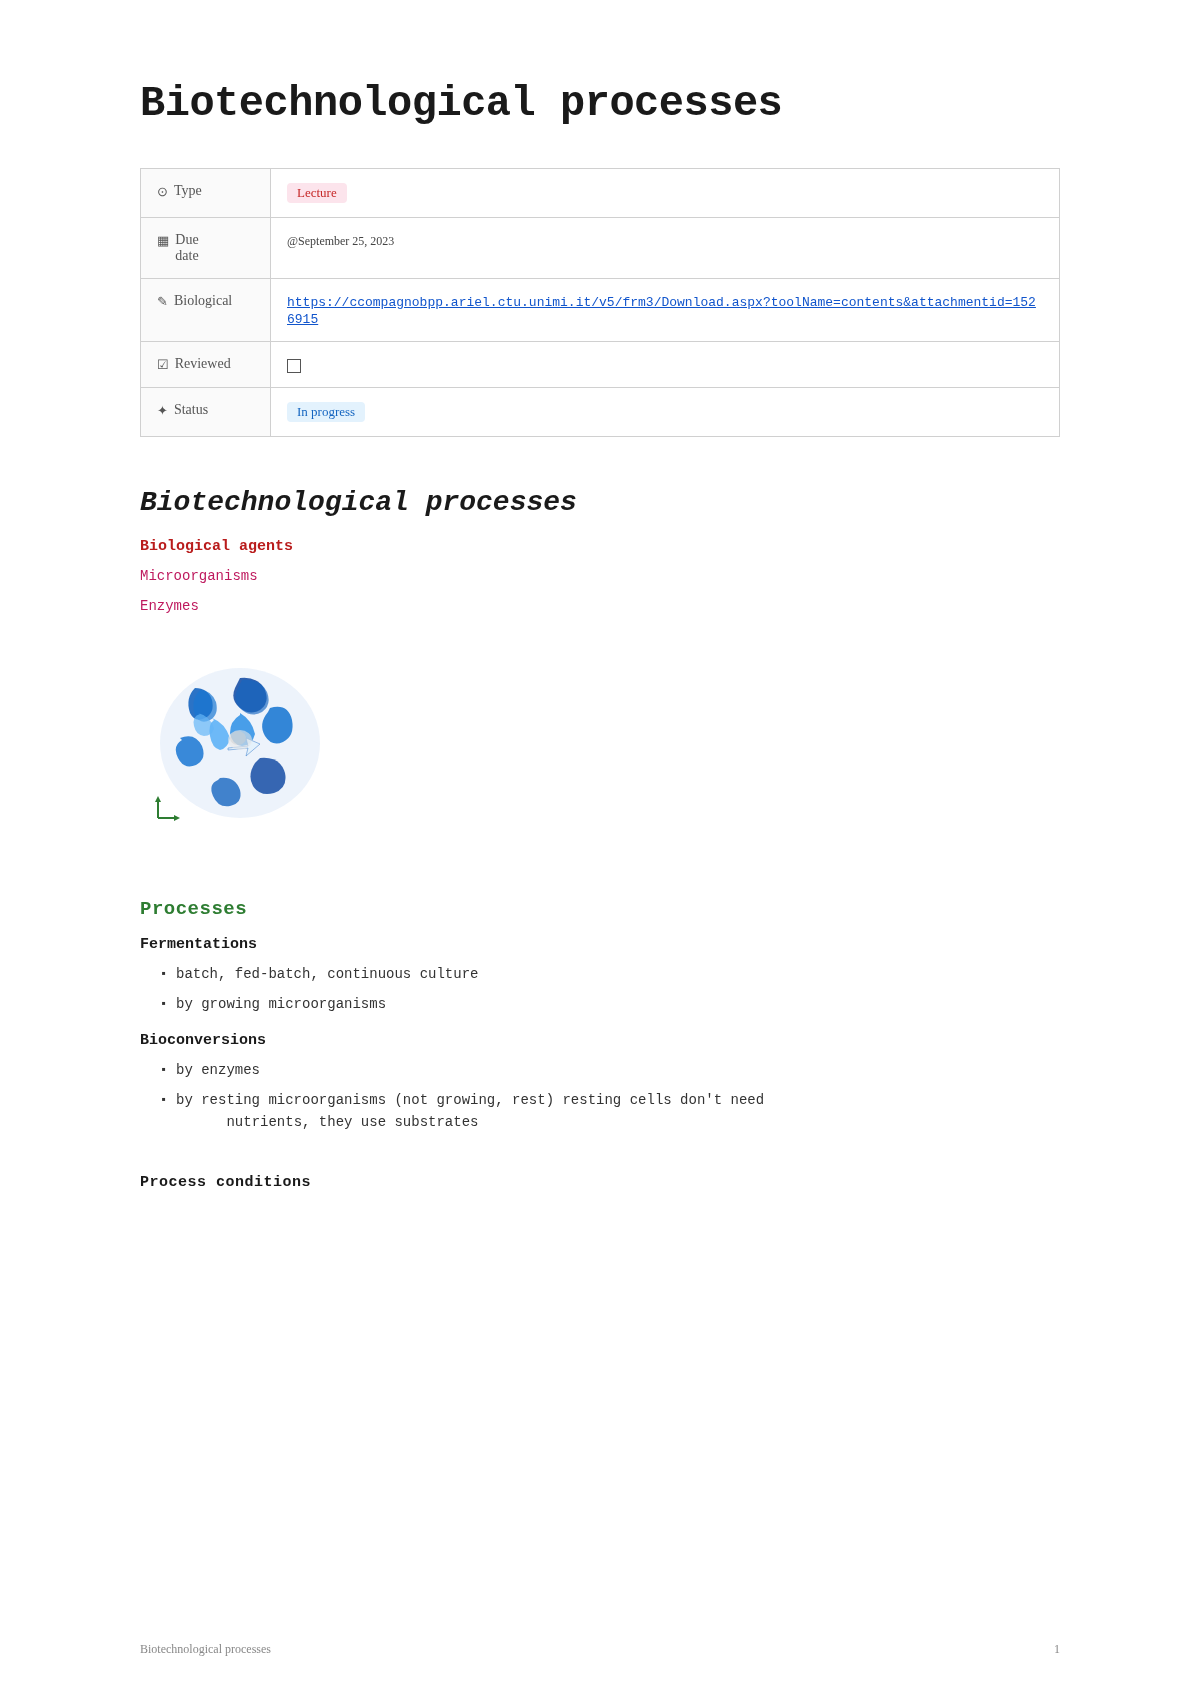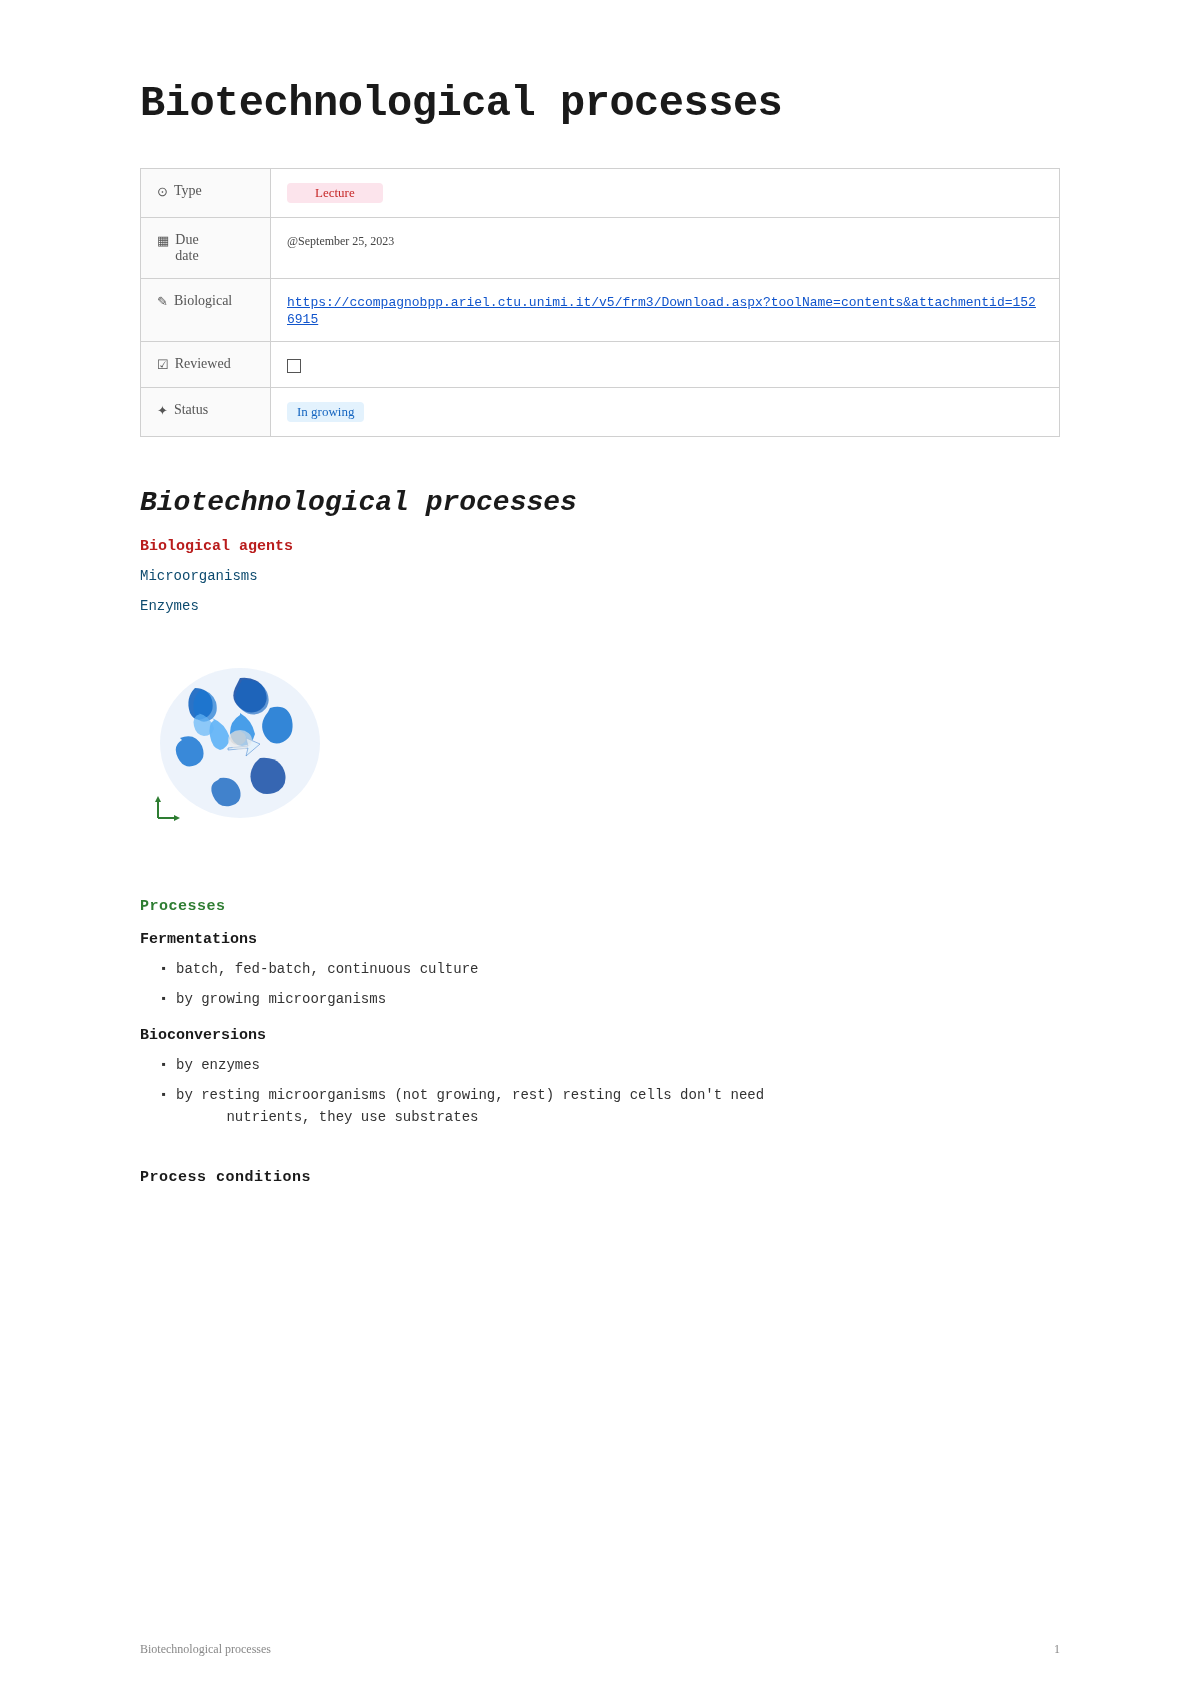--- a/index.html
+++ b/index.html
@@ -69,21 +69,21 @@
     .prop-value {
       padding: 14px 16px;
       vertical-align: top;
       color: #333333;
     }
 
     .tag-lecture {
       display: inline-block;
       background: #fce4ec;
       color: #c62828;
-      padding: 2px 28px;
+      padding: 2px 10px;
       border-radius: 4px;
       font-size: 13px;
       font-family: Georgia, serif;
     }
 
     .prop-date {
       color: #444444;
       font-size: 12px;
     }
 
@@ -127,21 +127,21 @@
       font-size: 15px;
       font-weight: 700;
       color: #b91c1c;
       margin-bottom: 10px;
       margin-top: 20px;
     }
 
     .body-text {
       font-family: 'Courier New', Courier, monospace;
       font-size: 14px;
-      color: #0c4a6e;
+      color: #be185d;
       margin-bottom: 8px;
       line-height: 1.6;
     }
 
     .protein-image-container {
       margin: 30px 0;
       width: 220px;
       height: 200px;
       position: relative;
     }
@@ -151,21 +151,21 @@
       width: 200px;
       height: 190px;
     }
 
     .section-gap {
       margin-top: 50px;
     }
 
     .processes-heading {
       font-family: 'Courier New', Courier, monospace;
-      font-size: 15px;
+      font-size: 19px;
       font-weight: 700;
       color: #2e7d32;
       margin-bottom: 14px;
       letter-spacing: 0.5px;
     }
 
     .sub-heading {
       font-family: 'Courier New', Courier, monospace;
       font-size: 15px;
       font-weight: 900;
@@ -277,21 +277,21 @@
     </tr>
 
     <tr>
       <td class="prop-label">
         <div class="prop-label-inner">
           <span class="prop-icon">✦</span>
           <span>Status</span>
         </div>
       </td>
       <td class="prop-value">
-        <span class="status-badge">In growing</span>
+        <span class="status-badge">In progress</span>
       </td>
     </tr>
   </tbody>
 </table>
 
 <h2 class="section-title-italic">Biotechnological processes</h2>
 
 <div class="subsection-heading">Biological agents</div>
 
 <p class="body-text">Microorganisms</p>

